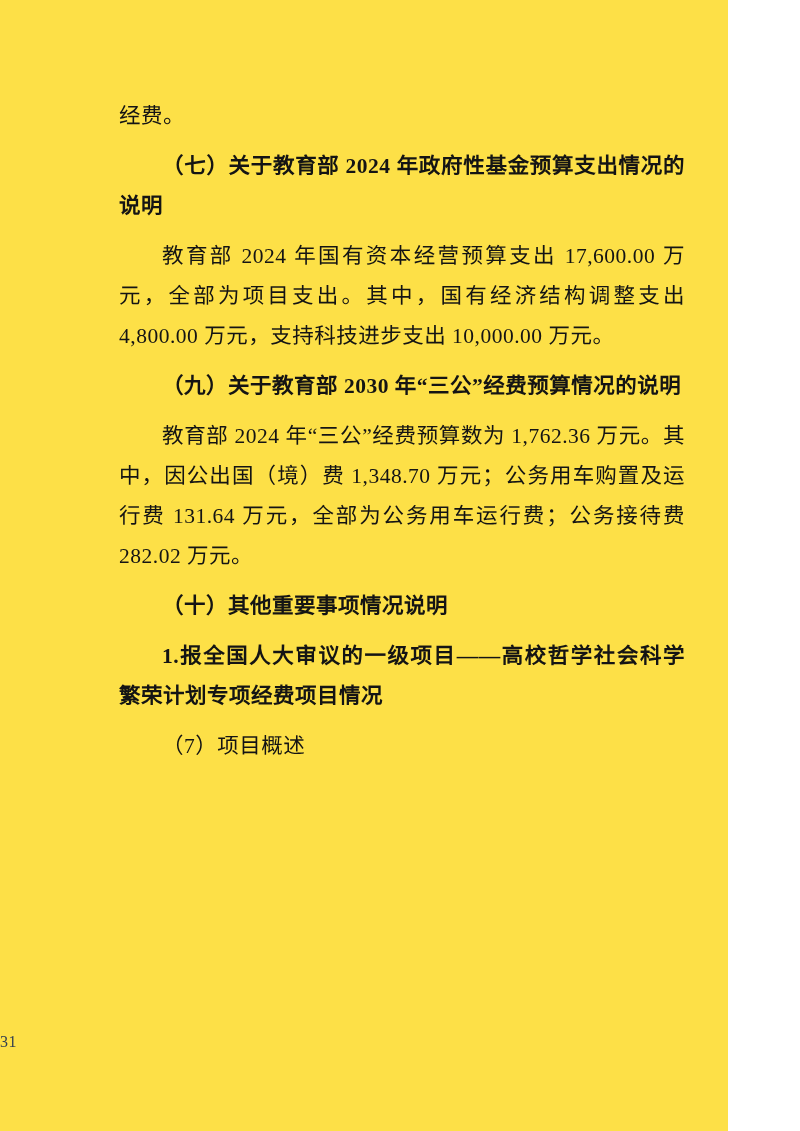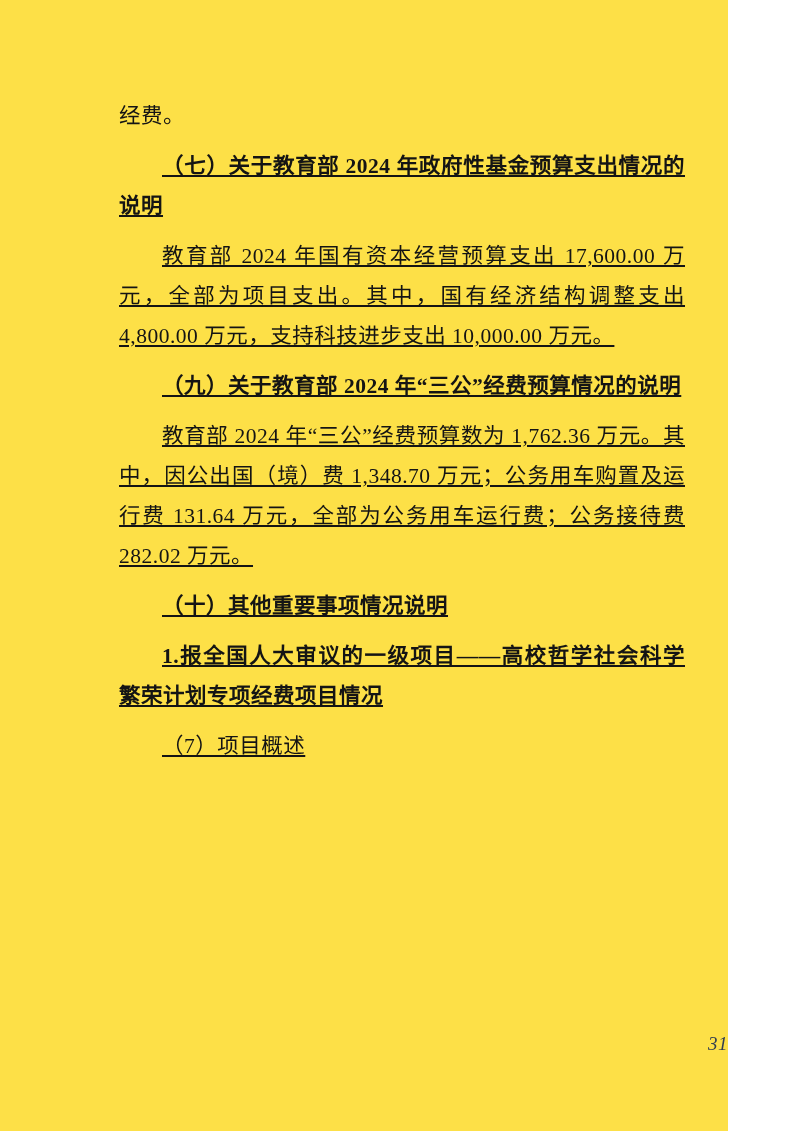--- a/index.html
+++ b/index.html
@@ -27,54 +27,52 @@
     font-size: 21.5px;
     line-height: 40px;
     text-align: justify;
     letter-spacing: 0.5px;
   }
   .content p + p {
     margin-top: 10px;
   }
   .indent {
     text-indent: 2em;
-    text-decoration: underline;
   }
   .no-indent {
     text-indent: 0;
   }
   .bold {
     font-weight: bold;
   }
   .page-number {
     position: absolute;
     top: 1033px;
     left: 0;
     width: 100%;
-    text-align: right;
-    font-size: 19px;
+    text-align: left;
+    font-size: 16px;
     color: #333f50;
     letter-spacing: 0.5px;
-    font-style: italic;
   }
 </style>
 </head>
 <body>
 
 <div class="page">
   <div class="content">
     <p class="no-indent">经费。</p>
 
     <p class="indent bold">（七）关于教育部 2024 年政府性基金预算支出情况的说明</p>
 
 
 
     <p class="indent">教育部 2024 年国有资本经营预算支出 17,600.00 万元，全部为项目支出。其中，国有经济结构调整支出 4,800.00 万元，支持科技进步支出 10,000.00 万元。</p>
 
-    <p class="indent bold">（九）关于教育部 2024 年“三公”经费预算情况的说明</p>
+    <p class="indent bold">（九）关于教育部 2030 年“三公”经费预算情况的说明</p>
 
     <p class="indent">教育部 2024 年“三公”经费预算数为 1,762.36 万元。其中，因公出国（境）费 1,348.70 万元；公务用车购置及运行费 131.64 万元，全部为公务用车运行费；公务接待费 282.02 万元。</p>
 
     <p class="indent bold">（十）其他重要事项情况说明</p>
 
     <p class="indent bold">1.报全国人大审议的一级项目——高校哲学社会科学繁荣计划专项经费项目情况</p>
 
     <p class="indent">（7）项目概述</p>
   </div>
 

